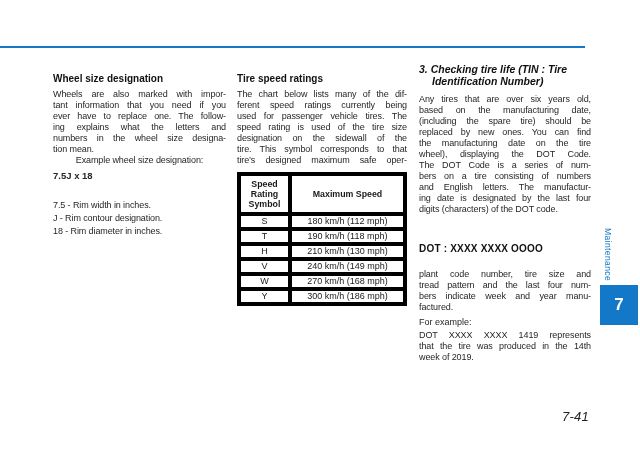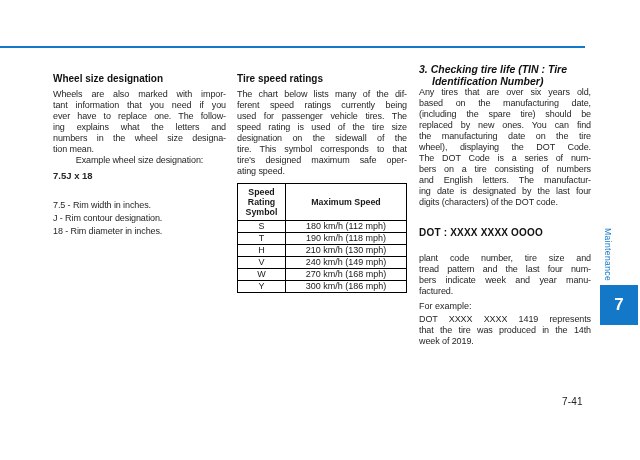--- a/index.html
+++ b/index.html
@@ -20,41 +20,41 @@
 
   .para { font-size:9px; line-height:11px; letter-spacing:-0.1px; }
   .para .line { min-height:11px; }
   .para .jl { text-align:justify; text-align-last:justify; }
 
   .example-label { font-size:9px; line-height:11px; letter-spacing:-0.1px;text-align:center; }
   .example-value { font-size:9.5px; font-weight:bold; margin-top:4px; line-height:11px; }
   .rim-list { margin-top:18px; font-size:9px; line-height:13px; letter-spacing:-0.1px; }
 
   .speed-table { border-collapse:collapse; width:100%; margin-top:6px; color:#1a1a1a; table-layout:fixed; }
-  .speed-table th, .speed-table td { border:1px solid #000000; text-align:center; }
+  .speed-table th, .speed-table td { border:4px solid #000000; text-align:center; }
   .speed-table th { font-size:8.8px; line-height:10px; font-weight:bold; padding:3px 1px; }
   .speed-table th.sym-col { width:45px; }
   .speed-table td { font-size:9px; height:11px; line-height:11px; padding:0 2px; white-space:nowrap; }
 
-  .para1 { }
-  .dot-line { margin-top:19px; font-size:10px; font-weight:bold; color:#111; letter-spacing:0.2px; line-height:11px; }
+  .para1 { margin-top:7px; }
+  .dot-line { margin-top:28px; font-size:10px; font-weight:bold; color:#111; letter-spacing:0.2px; line-height:11px; }
   .para2 { margin-top:15px; }
   .for-example { margin-top:3px; font-size:9px; line-height:13px; }
   .para3 { margin-top:1px; }
 
   .tab-label {
     position:absolute; left:603px; top:228px; height:58px;
     writing-mode:vertical-rl; font-size:8.5px; letter-spacing:0.4px; color:#1478c8;
   }
   .tab-badge {
     position:absolute; left:600px; top:285px; width:38px; height:40px; background:#1478c8;
     color:#ffffff; font-size:17px; font-weight:bold;
     display:flex; align-items:center; justify-content:center;
   }
-  .page-number { position:absolute; left:562px; top:396px; font-size:10px; color:#222; letter-spacing:0.2px; }
+  .page-number { position:absolute; left:562px; top:409px; font-size:13px; color:#222; letter-spacing:0.2px;font-style:italic; }
 </style>
 </head>
 <body>
 
 <div class="page">
 
   <div class="top-rule"></div>
 
   <div class="col col1">
     <h3 class="sec-heading">Wheel size designation</h3>
@@ -78,21 +78,20 @@
   <div class="col col2">
     <h3 class="sec-heading">Tire speed ratings</h3>
     <div class="para">
         <div class="line jl">The chart below lists many of the dif-</div>
         <div class="line jl">ferent speed ratings currently being</div>
         <div class="line jl">used for passenger vehicle tires. The</div>
         <div class="line jl">speed rating is used of the tire size</div>
         <div class="line jl">designation on the sidewall of the</div>
         <div class="line jl">tire. This symbol corresponds to that</div>
         <div class="line jl">tire’s designed maximum safe oper-</div>
-        <div class="line">ating speed.</div>
       </div>
     <table class="speed-table">
       <thead>
         <tr>
           <th class="sym-col">Speed Rating Symbol</th>
           <th>Maximum Speed</th>
         </tr>
       </thead>
       <tbody>
           <tr>

